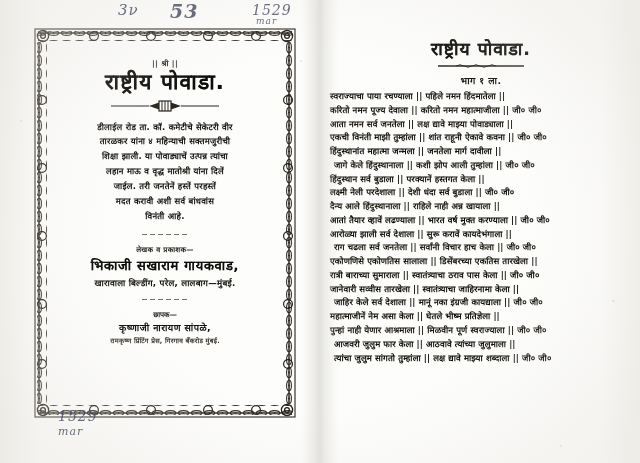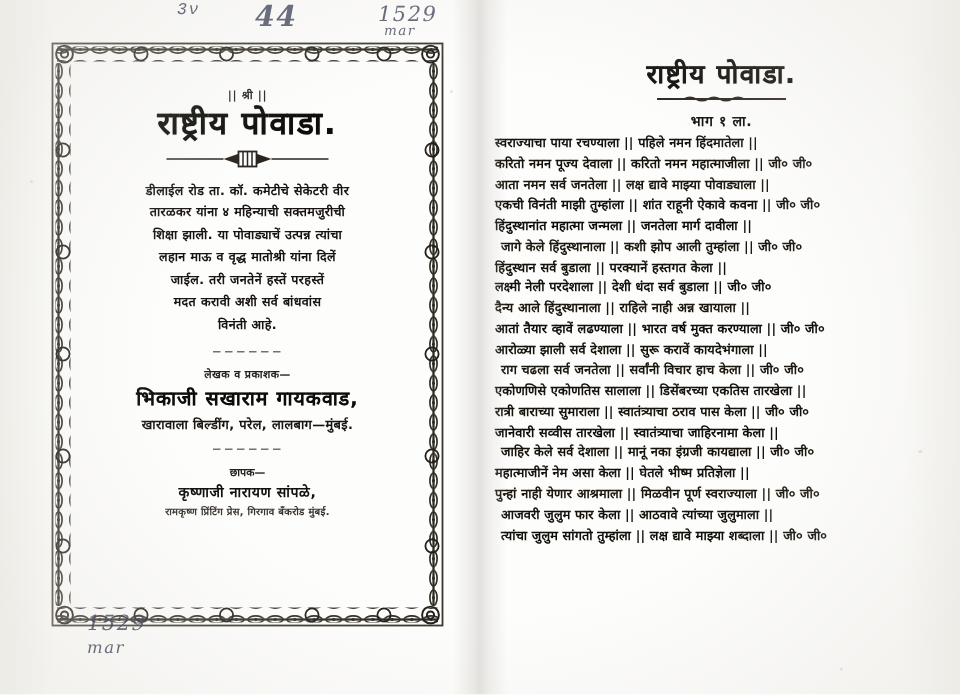--- a/index.html
+++ b/index.html
@@ -103,21 +103,21 @@
 
   
   .hand{
     position:absolute;z-index:7;
     font-family:"DejaVu Serif","Liberation Serif",serif;
     color:#4b4f62;
     font-style:italic;
     letter-spacing:1px;
     opacity:.82;
   }
-  .hw-acc{ left:118px; top:1px; font-size:11px;font-family:Liberation Mono, monospace; }
+  .hw-acc{ left:118px; top:1px; font-size:15px; }
   .hw-num{ left:170px; top:0px;  font-size:19px; font-weight:600;}
   .hw-year{ left:252px; top:2px; font-size:14px; }
   .hw-mar{  left:256px; top:16px; font-size:9px; }
   .hw-bot-year{ left:58px; top:408px; font-size:14px; }
   .hw-bot-mar{  left:58px; top:425px; font-size:11px; }
 
   
   .rp{
     position:relative;z-index:3;
     padding:22px 6px 0 10px;
@@ -302,21 +302,21 @@
         <li class="ind">जाहिर केले सर्व देशाला || मानूं नका इंग्रजी कायद्याला || जी० जी०</li>
         <li>महात्माजीनें नेम असा केला || घेतले भीष्म प्रतिज्ञेला ||</li>
         <li>पुन्हां नाही येणार आश्रमाला || मिळवीन पूर्ण स्वराज्याला || जी० जी०</li>
         <li class="ind">आजवरी जुलुम फार केला || आठवावे त्यांच्या जुलुमाला ||</li>
         <li class="ind">त्यांचा जुलुम सांगतो तुम्हांला || लक्ष द्यावे माझ्या शब्दाला || जी० जी०</li>
       </ul>
     </div>
   </div>
 
   <div class="hand hw-acc">3ν</div>
-  <div class="hand hw-num">44</div>
+  <div class="hand hw-num">53</div>
   <div class="hand hw-year">1529</div>
   <div class="hand hw-mar">mar</div>
   <div class="hand hw-bot-year">1529</div>
   <div class="hand hw-bot-mar">mar</div>
 
   <div class="gutter"></div>
   <div class="paper-tint"></div>
   <span class="speck" style="left:20px;top:120px;width:2px;height:2px;"></span>
   <span class="speck" style="left:612px;top:300px;width:3px;height:2px;"></span>
   <span class="speck" style="left:300px;top:60px;width:2px;height:2px;"></span>

